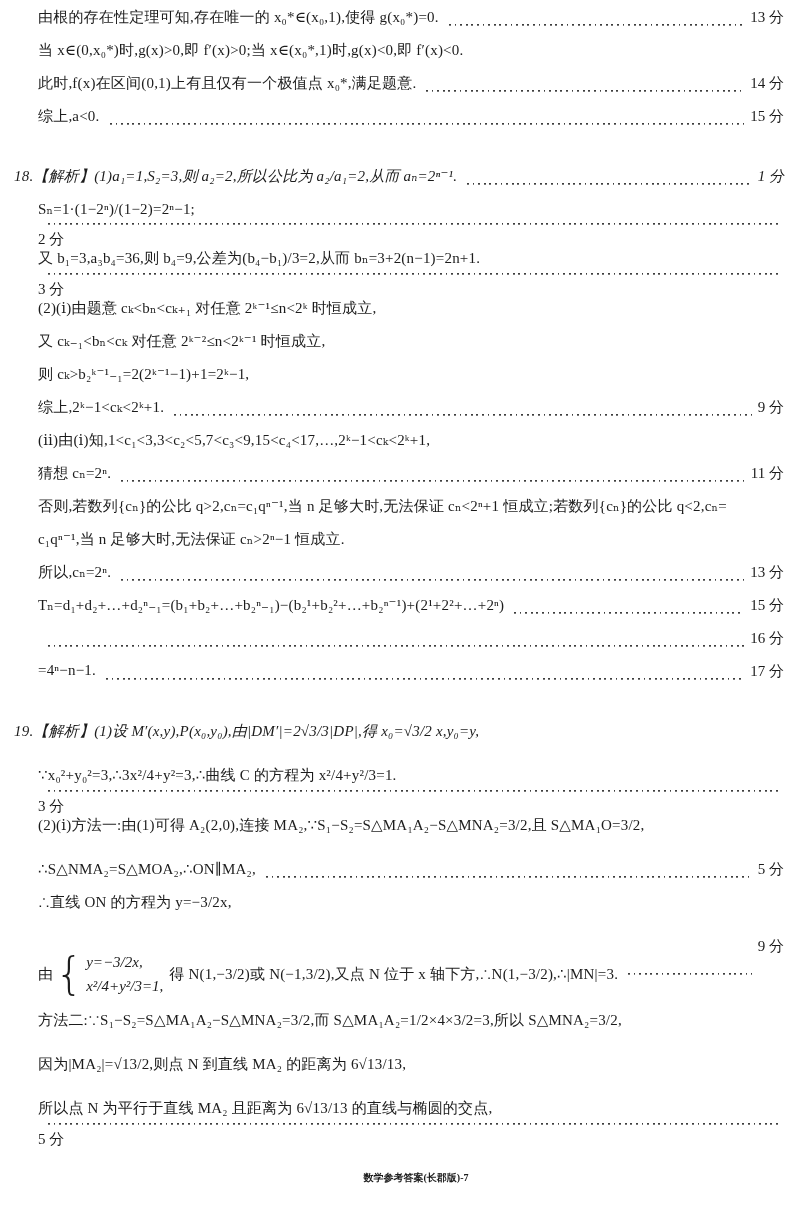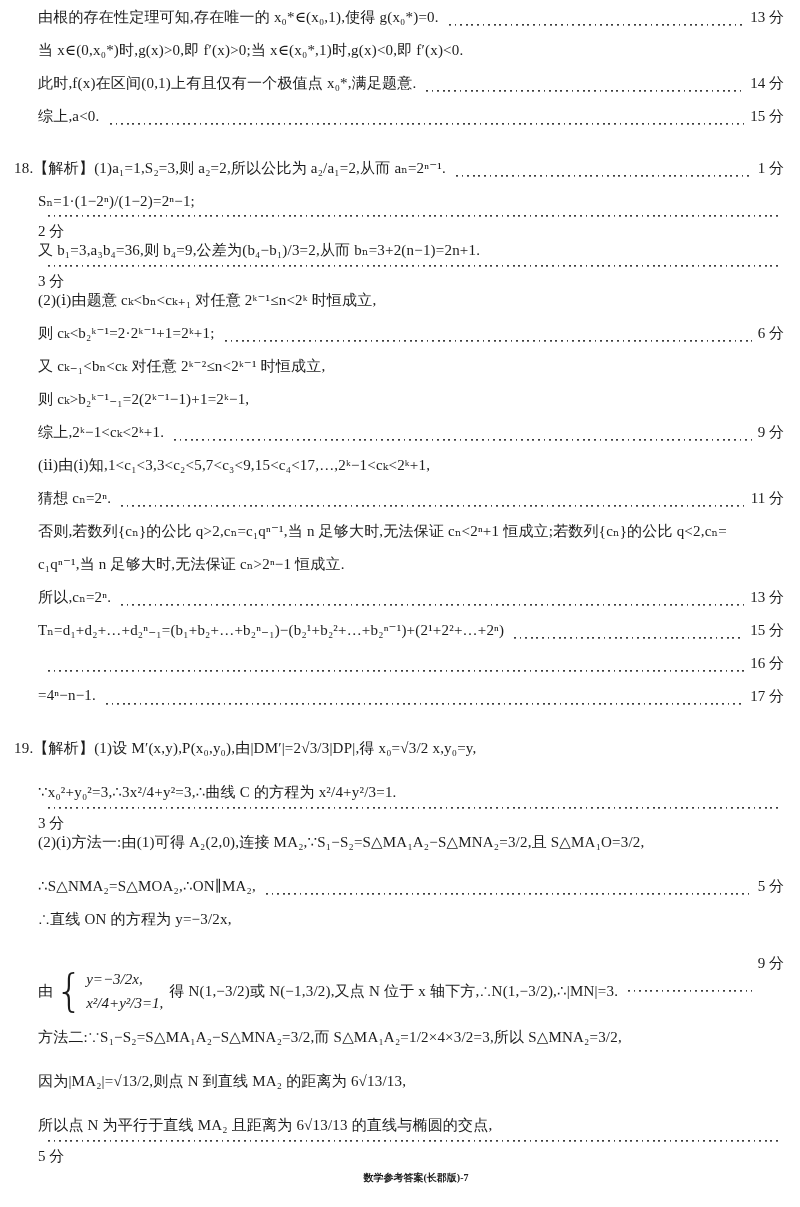--- a/index.html
+++ b/index.html
@@ -17,21 +17,21 @@
     font-size: 15px;
   }
   .doc {
     padding: 8px 16px 0 14px;
   }
   .line {
     display: flex;
     min-height: 33px;
   }
   .line.ind  { padding-left: 24px; }
-  .line.gap  { margin-top: 19px; }
+  .line.gap  { margin-top: 27px; font-style: italic; }
   .line.tall { min-height: 44px; flex-direction: column; }
   .line.xtall{ min-height: 74px; }
   .txt {
     white-space: pre-wrap;
     letter-spacing: 0.2px;
   }
   .leader {
     flex: 1 1 12px;
     min-width: 10px;
     margin: 0 6px 0 10px;
@@ -105,25 +105,20 @@
       <span class="leader"></span>
       <span class="score">2 分</span>
     </div>
     <div class="line ind tall">
       <span class="txt">又 b₁=3,a₃b₄=36,则 b₄=9,公差为(b₄−b₁)/3=2,从而 bₙ=3+2(n−1)=2n+1.</span>
       <span class="leader"></span>
       <span class="score">3 分</span>
     </div>
     <div class="line ind">
       <span class="txt">(2)(ⅰ)由题意 cₖ&lt;bₙ&lt;cₖ₊₁ 对任意 2ᵏ⁻¹≤n&lt;2ᵏ 时恒成立,</span>
-    </div>
-    <div class="line ind">
-      <span class="txt">则 cₖ&lt;b₂ᵏ⁻¹=2·2ᵏ⁻¹+1=2ᵏ+1;</span>
-      <span class="leader"></span>
-      <span class="score">6 分</span>
     </div>
     <div class="line ind">
       <span class="txt">又 cₖ₋₁&lt;bₙ&lt;cₖ 对任意 2ᵏ⁻²≤n&lt;2ᵏ⁻¹ 时恒成立,</span>
     </div>
     <div class="line ind">
       <span class="txt">则 cₖ&gt;b₂ᵏ⁻¹₋₁=2(2ᵏ⁻¹−1)+1=2ᵏ−1,</span>
     </div>
     <div class="line ind">
       <span class="txt">综上,2ᵏ−1&lt;cₖ&lt;2ᵏ+1.</span>
       <span class="leader"></span>

